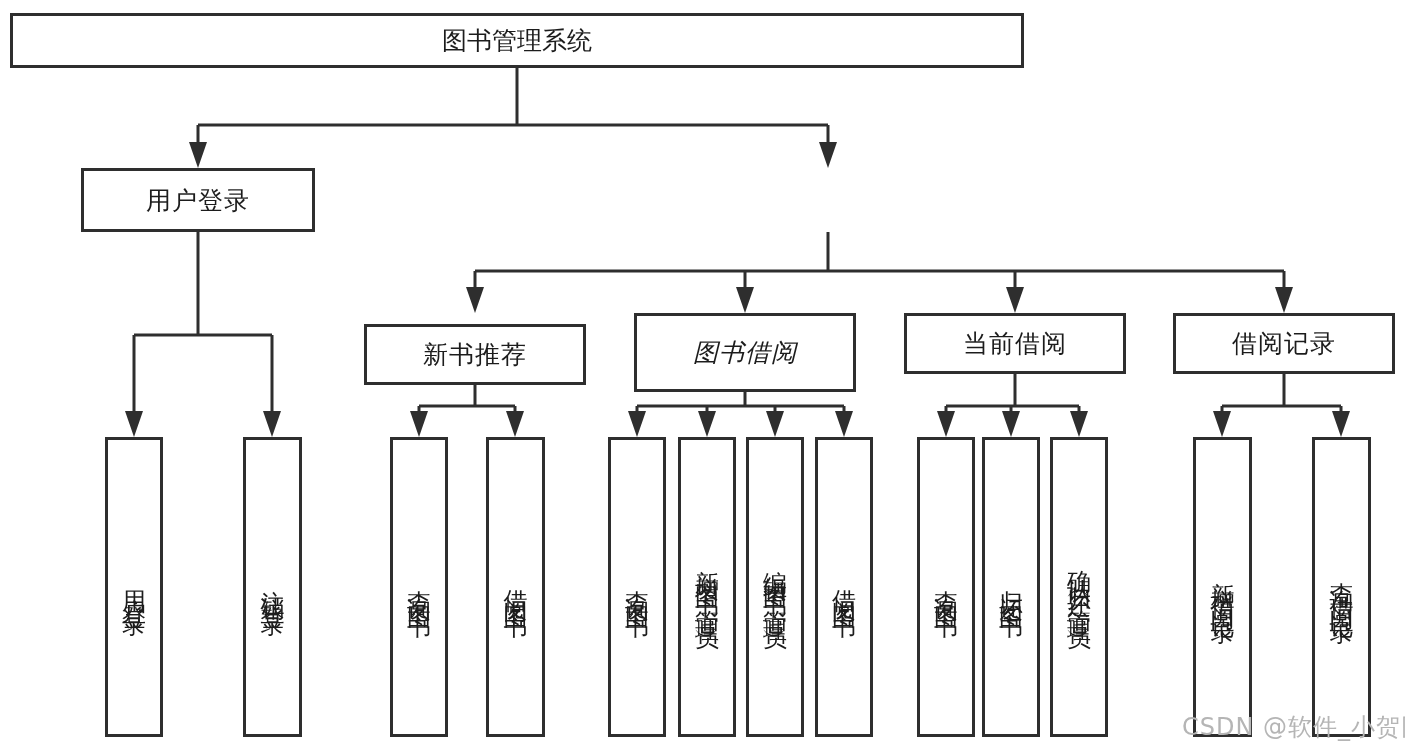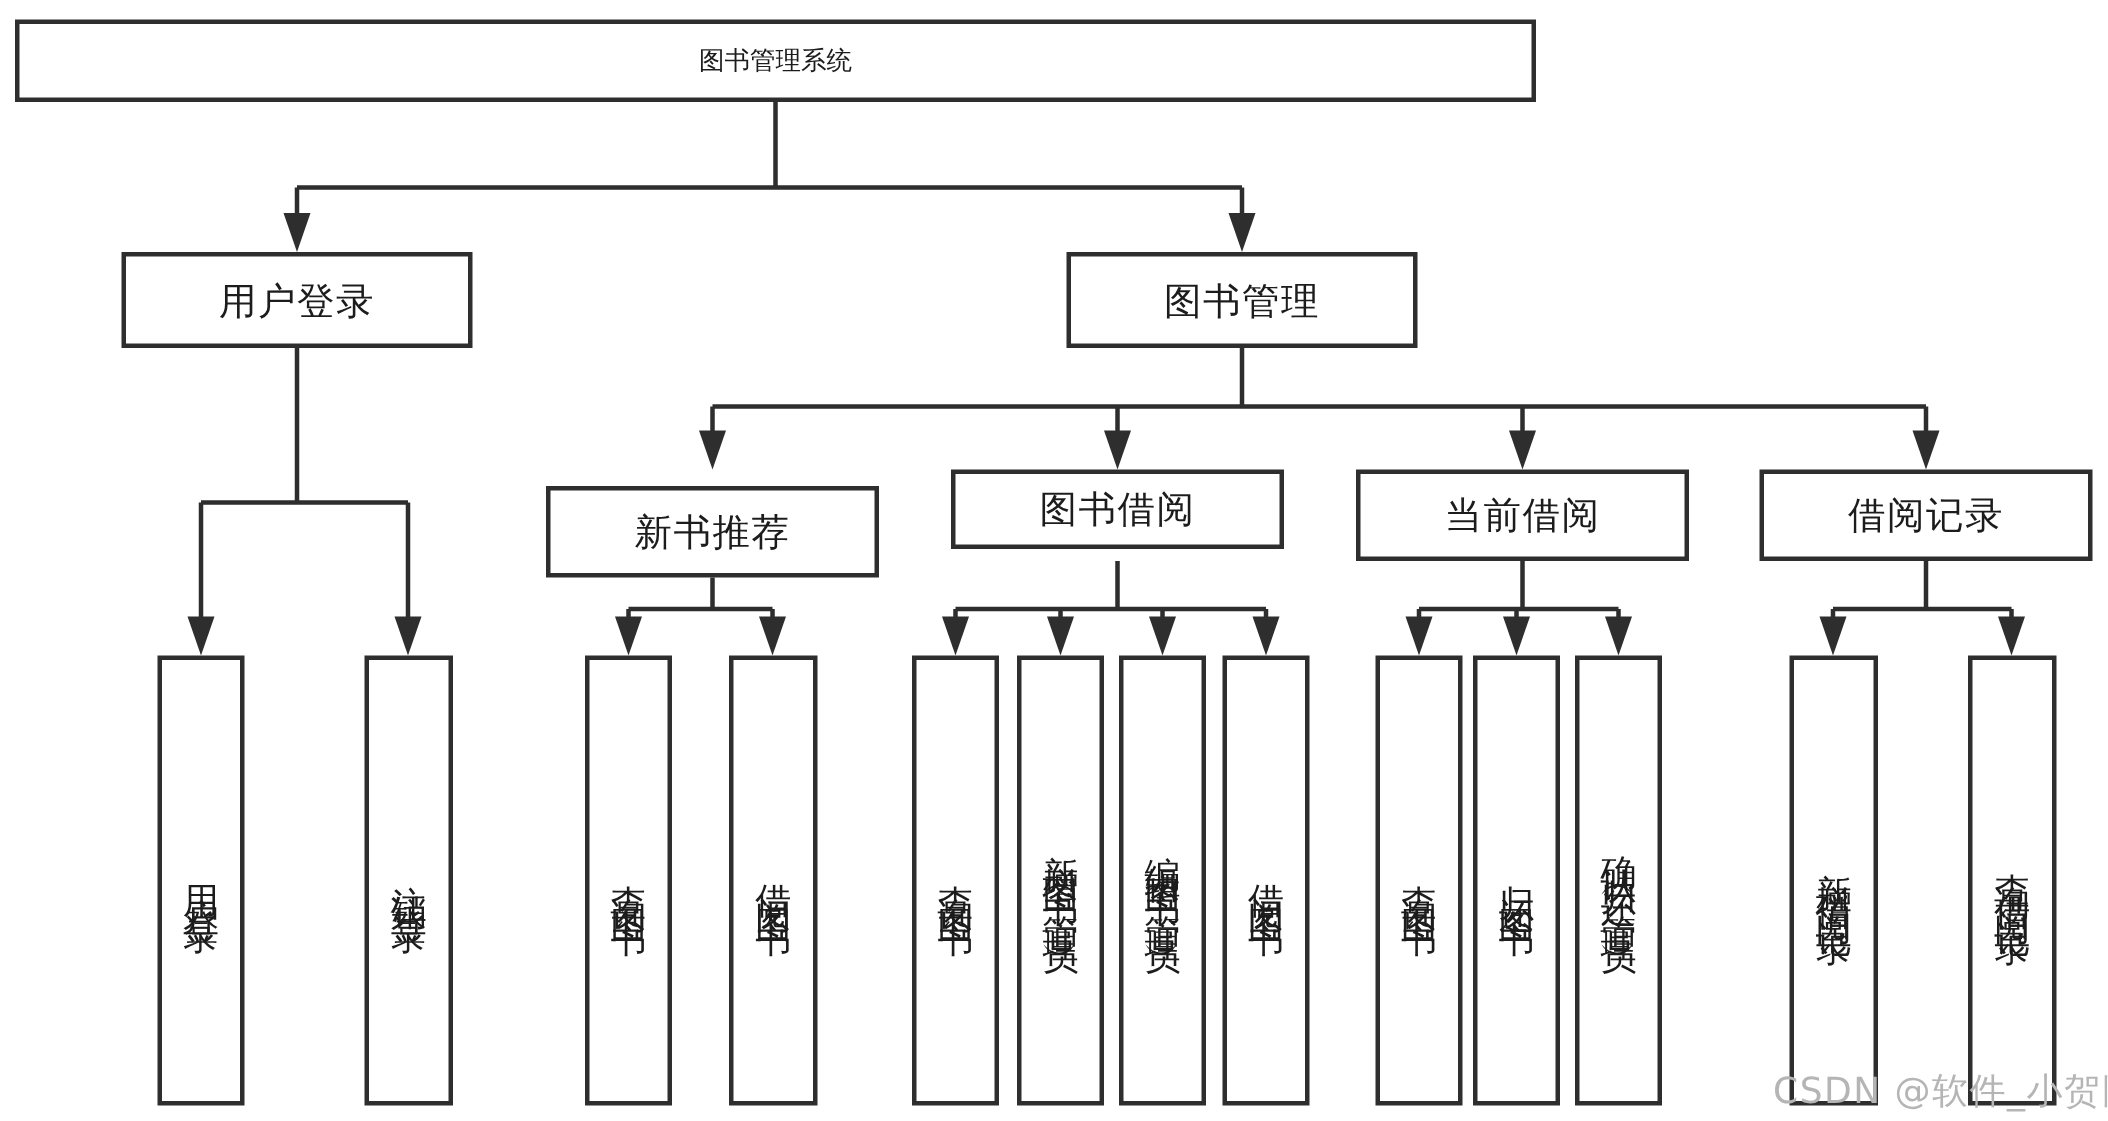--- a/index.html
+++ b/index.html
@@ -22,21 +22,21 @@
   .connector polygon{fill:var(--line);stroke:none;}
   .node{
     position:absolute;
     box-sizing:border-box;
     border:3px solid var(--line);
     background:var(--bg);
     display:flex;align-items:center;justify-content:center;
     color:var(--text);
   }
   .hbox{font-size:25px;letter-spacing:1px;white-space:nowrap;}
-  .root{font-size:17px;}
+  .root{font-size:25px;}
   .vbox{font-size:24px;}
   .vbox .vtext{
     writing-mode:vertical-rl;
     text-orientation:mixed;
     letter-spacing:8px;
     line-height:1;
     white-space:nowrap;
   }
   .watermark{
     position:absolute;
@@ -85,24 +85,23 @@
     <polygon points="1070,411 1088,411 1079,437"></polygon>
 
     <path d="M1284 374 V406 M1222 406 H1341 M1222 406 V414 M1341 406 V414"></path>
     <polygon points="1213,411 1231,411 1222,437"></polygon>
     <polygon points="1332,411 1350,411 1341,437"></polygon>
   </svg>
 
   <div class="node root" style="left:10px;top:13px;width:1014px;height:55px;">图书管理系统</div>
 
   <div class="node hbox" style="left:81px;top:168px;width:234px;height:64px;">用户登录</div>
-  <div class="node hbox" style="left:711px;top:168px;width:234px;height:64px;">图书管理</div>
 
   <div class="node hbox" style="left:364px;top:324px;width:222px;height:61px;">新书推荐</div>
-  <div class="node hbox" style="left:634px;top:313px;width:222px;height:53px;">图书借阅</div>
+  <div class="node hbox" style="left:634px;top:313px;width:222px;height:79px;font-style:italic;">图书借阅</div>
   <div class="node hbox" style="left:904px;top:313px;width:222px;height:61px;">当前借阅</div>
   <div class="node hbox" style="left:1173px;top:313px;width:222px;height:61px;">借阅记录</div>
 
   <div class="node vbox" style="left:105px;top:437px;width:58px;height:300px;">
     <span class="vtext">用户登录</span>
   </div>
   <div class="node vbox" style="left:243px;top:437px;width:59px;height:300px;">
     <span class="vtext">注销登录</span>
   </div>
 

